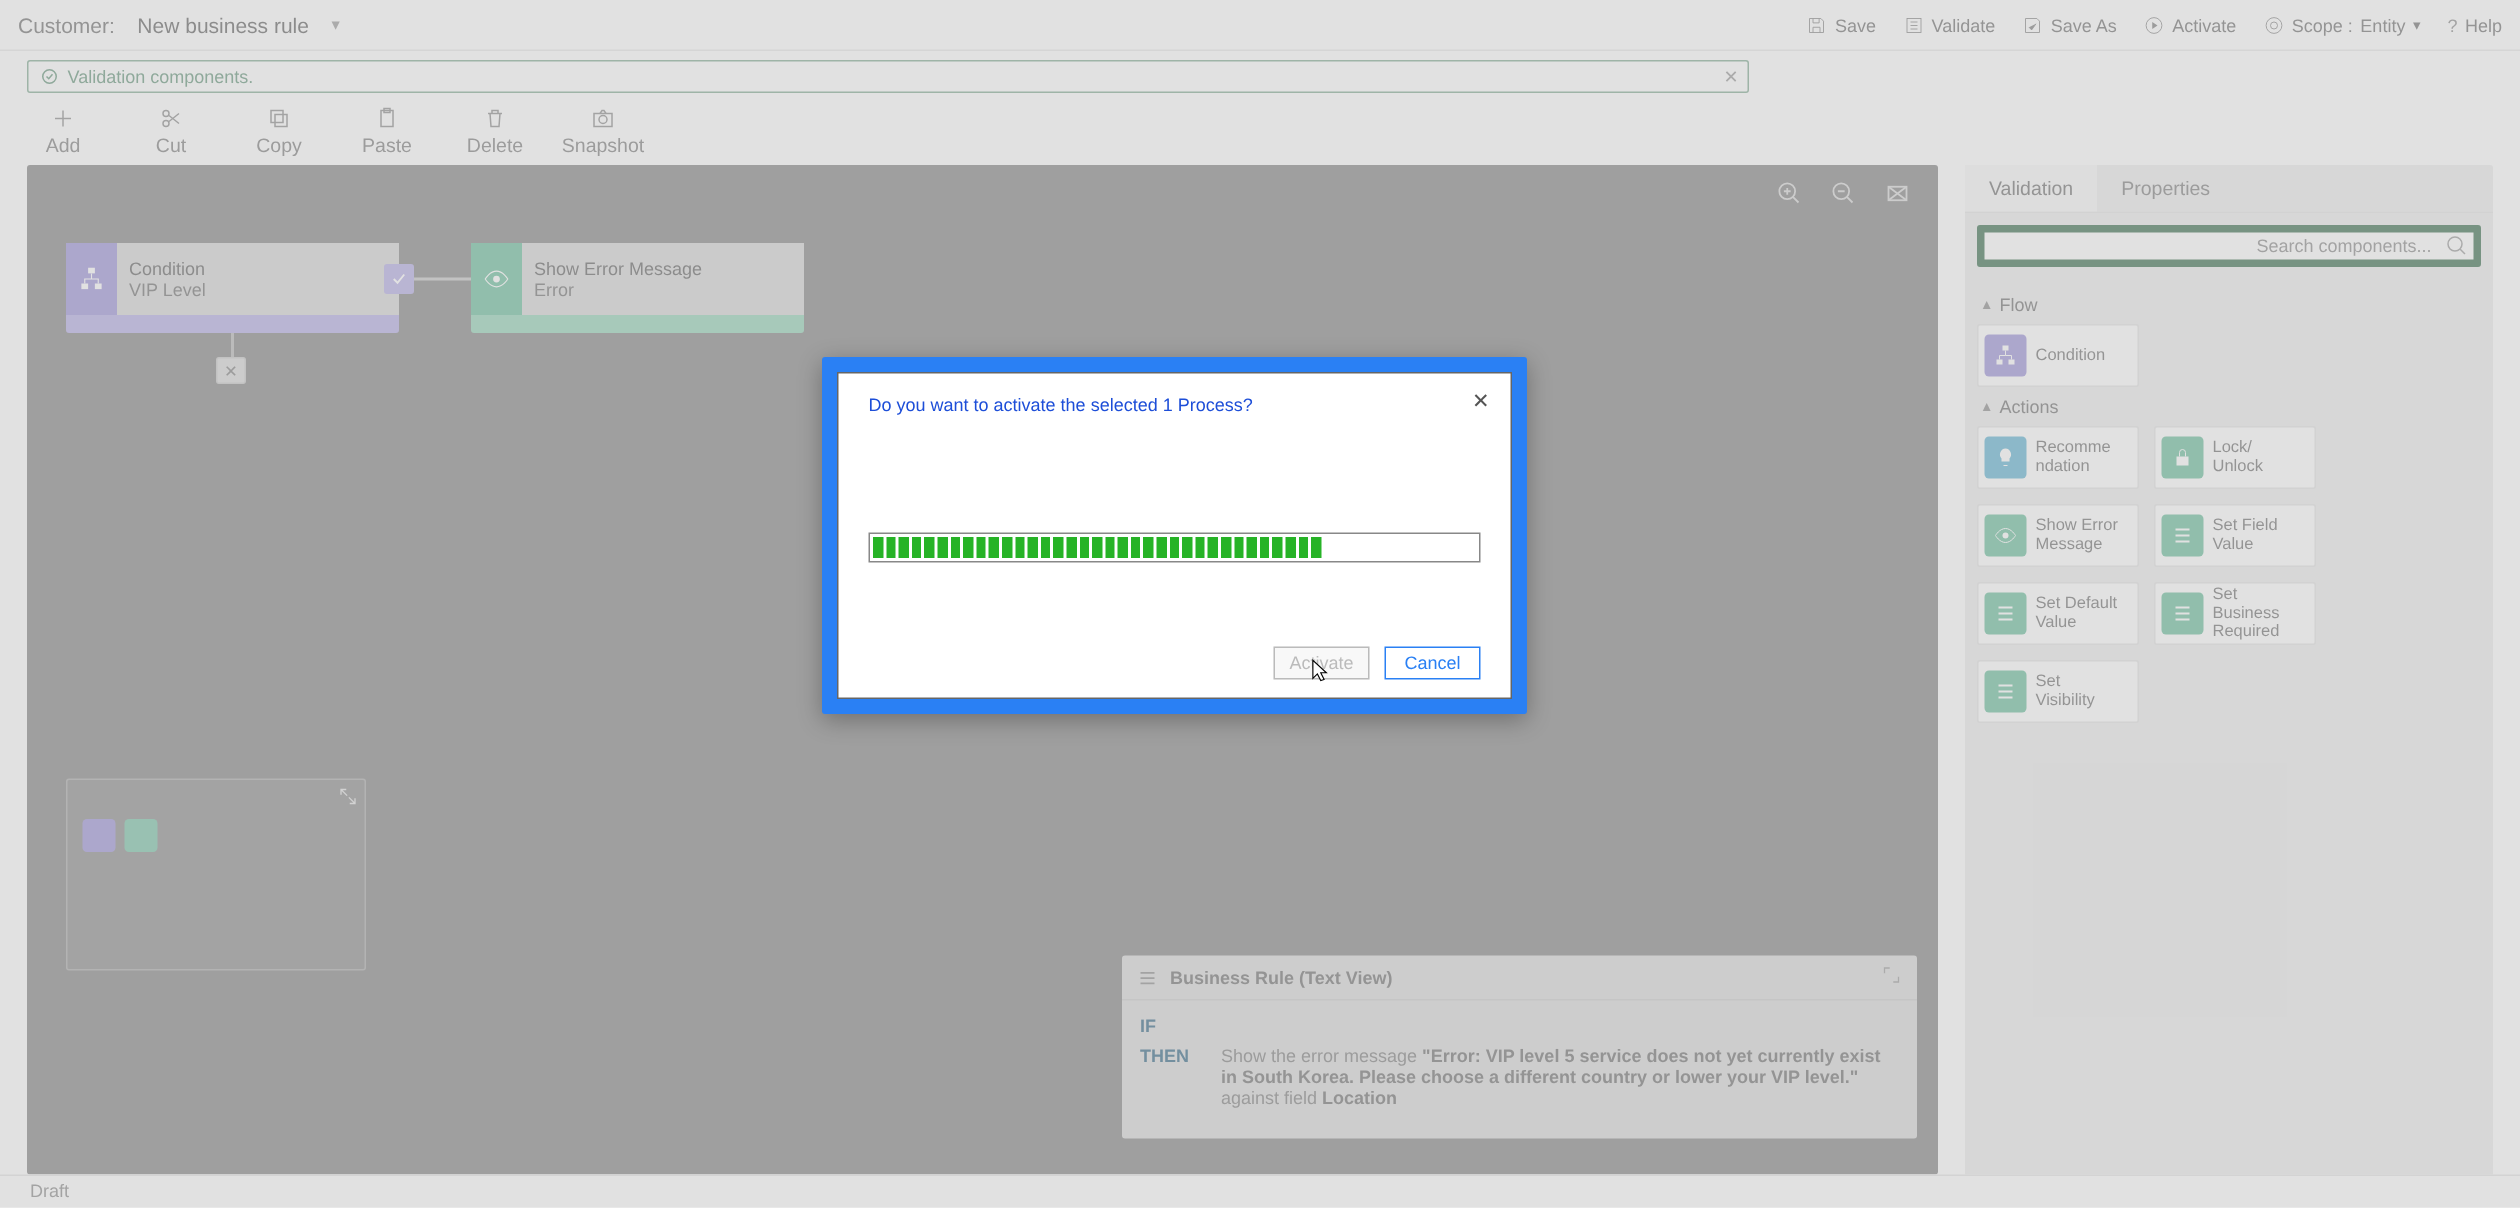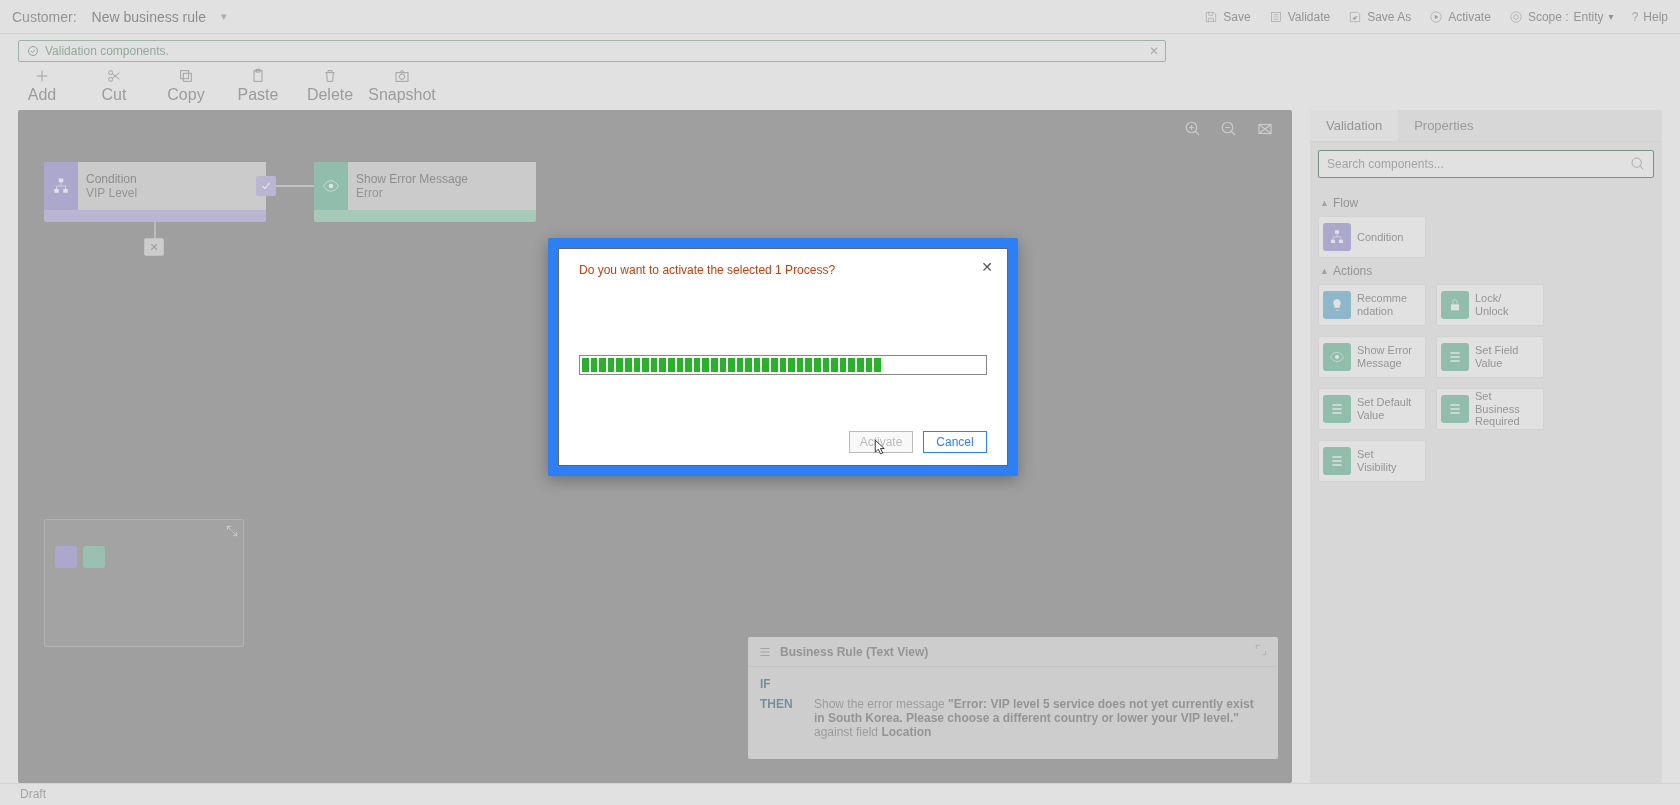--- a/index.html
+++ b/index.html
@@ -18,21 +18,21 @@
   .header .hact svg, .header .hact .ico { width: 14px; height: 14px; fill: #666; stroke: #666; }
 
   
   .validation-row { display: flex; align-items: center; padding: 6px 18px 0 18px; }
   .validation-bar { flex: 1; display: flex; align-items: center; height: 22px; border: 1px solid #6a9b7f; border-radius: 2px; padding: 0 8px; color: #4a8364; font-size: 12px; gap: 6px; position: relative; max-width: 1148px; }
   .validation-bar .close { position: absolute; right: 6px; color: #888; cursor: pointer; }
   .validation-bar svg { width: 12px; height: 12px; fill: none; stroke: #4a8364; stroke-width: 2; }
 
   
   .toolbar { display: flex; align-items: flex-end; gap: 28px; padding: 6px 20px 6px 20px; height: 48px; }
-  .tbtn { display: flex; flex-direction: column; align-items: center; gap: 2px; font-size: 16px; color: #666; cursor: pointer; width: 44px; }
+  .tbtn { display: flex; flex-direction: column; align-items: center; gap: 2px; font-size: 13px; color: #666; cursor: pointer; width: 44px; }
   .tbtn svg { width: 16px; height: 16px; fill: none; stroke: #777; stroke-width: 1.5; }
   
   
   .main { display: flex; height: calc(100% - 34px - 28px - 48px - 22px); padding: 0 18px 0 18px; gap: 18px; }
   .canvas-wrap { flex: 1; background: #6d6d6d; position: relative; border-radius: 2px; overflow: hidden; }
   .canvas-toolbar { position: absolute; top: 10px; right: 18px; display: flex; gap: 18px; }
   .canvas-toolbar .cico { width: 18px; height: 18px; cursor: pointer; }
   .canvas-toolbar .cico svg { width: 100%; height: 100%; fill: none; stroke: #d0d0d0; stroke-width: 1.6; }
 
   
@@ -73,21 +73,21 @@
   .textview .tv-body .k { width:40px; font-weight:600; color:#0c4a6e; }
   .textview .tv-body .v { flex:1; color:#666; }
   .textview .tv-body .v b { font-weight:700; color:#555; }
 
   
   .rightpanel { width: 352px; display:flex; flex-direction:column; }
   .tabs { display:flex; border-bottom:1px solid #ddd; background:#e8e8e8; border-radius:2px 2px 0 0; }
   .tab { padding:8px 16px; font-size:13px; color:#666; cursor:pointer; }
   .tab.active { background:#f5f5f5; color:#555; }
   .search-row { padding:8px 8px; background:#e8e8e8; }
-  .search-in { width:100%; height:28px; border:1px solid #14532d; border-radius:2px; padding:0 28px 0 8px; font-size:12px; color:#666; background:#fff; }
+  .search-in { width:100%; height:28px; border:5px solid #14532d; border-radius:2px; padding:0 28px 0 8px; font-size:12px; color:#666; background:#fff;text-align:right; }
   .search-wrap { position:relative; }
   .search-wrap .sicon { position:absolute; right:8px; top:6px; width:16px; height:16px; }
   .comp-body { flex:1; background:#e8e8e8; padding:4px 8px 12px 8px; overflow:auto; }
   .group-title { display:flex; align-items:center; gap:4px; font-size:12px; color:#555; padding:6px 2px; }
   .group-title .tri { font-size:9px; color:#777; }
   .comp-grid { display:flex; flex-wrap:wrap; gap:10px; }
   .comp-card { width:108px; height:42px; background:#fff; border:1px solid #ddd; border-radius:2px; display:flex; align-items:center; gap:6px; padding:4px; cursor:grab; }
   .comp-card .cicon { width:28px; height:28px; border-radius:3px; display:flex; align-items:center; justify-content:center; }
   .comp-card .cicon svg { width:16px; height:16px; fill:#fff; }
   .ci-purple { background:#8b7fd1; }
@@ -96,21 +96,21 @@
   .comp-card .clabel { font-size:11px; color:#555; line-height:1.15; }
 
   
   .footer { position:absolute; bottom:0; left:0; right:0; height:22px; border-top:1px solid #e0e0e0; background:#fff; font-size:12px; color:#777; padding:3px 20px; }
 
   
   .dimmer { position:absolute; inset:0; background:rgba(200,200,200,0.55); }
   .modal-frame { position:absolute; top:238px; left:548px; width:470px; height:238px; background:#2a80f4; padding:10px; border-radius:2px; box-shadow:0 4px 16px rgba(0,0,0,0.3); }
   .modal { width:100%; height:100%; background:#fff; border:1px solid #666; position:relative; padding:14px 20px; }
   .modal h2 { font-size:19px; font-weight:400; color:#1f6fb9; margin-bottom:4px; }
-  .modal .msub { font-size:12px; color:#c2410c; }
+  .modal .msub { font-size:12px; color:#1d4ed8; }
   .modal .mclose { position:absolute; top:10px; right:14px; font-size:14px; color:#555; cursor:pointer; }
   .progress { position:absolute; left:20px; right:20px; top:106px; height:20px; border:1px solid #888; background:#fff; padding:2px; display:flex; gap:2px; }
   .modal-btns { position:absolute; bottom:12px; right:20px; display:flex; gap:10px; }
   .mbtn { min-width:64px; height:22px; border:1px solid #bbb; background:#f8f8f8; font-size:12px; color:#888; display:flex; align-items:center; justify-content:center; cursor:pointer; }
   .mbtn.primary { border-color:#2a80f4; color:#2a80f4; background:#fff; }
   .mbtn.disabled { color:#bbb; }
 
   
   .cursor { position:absolute; top:436px; left:870px; width:18px; height:22px; }
   .cursor svg { width:100%; height:100%; }

